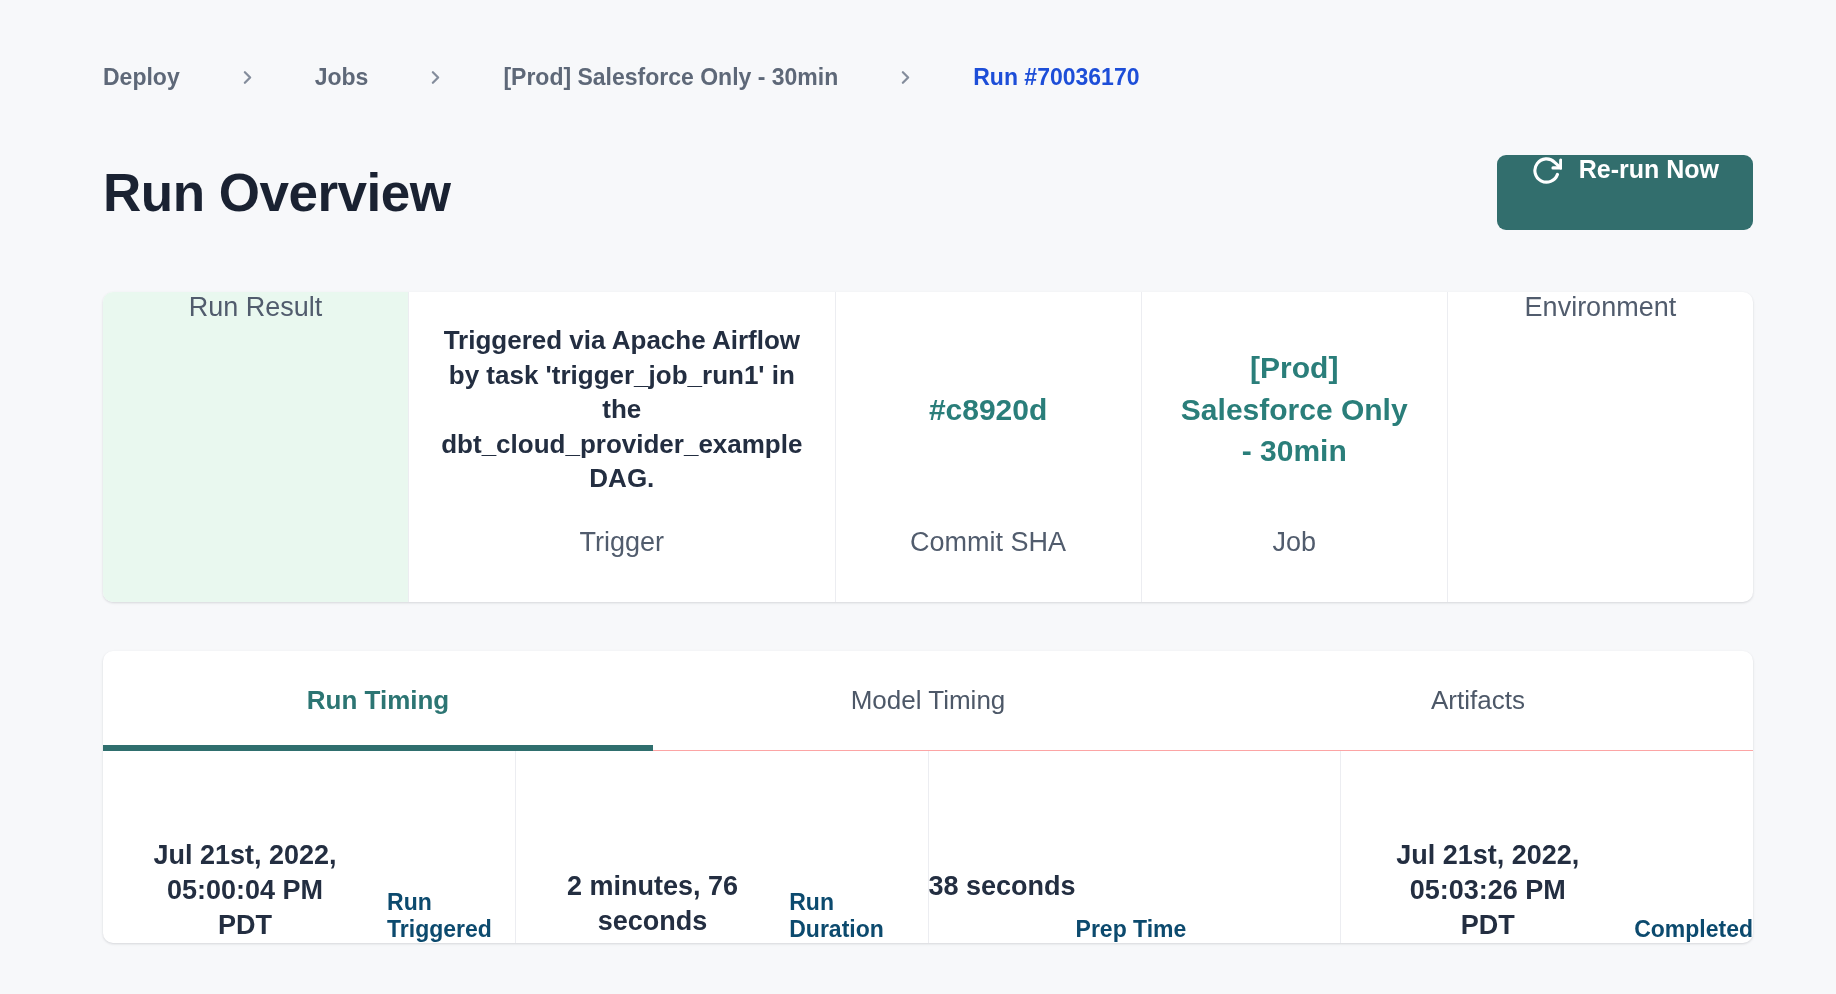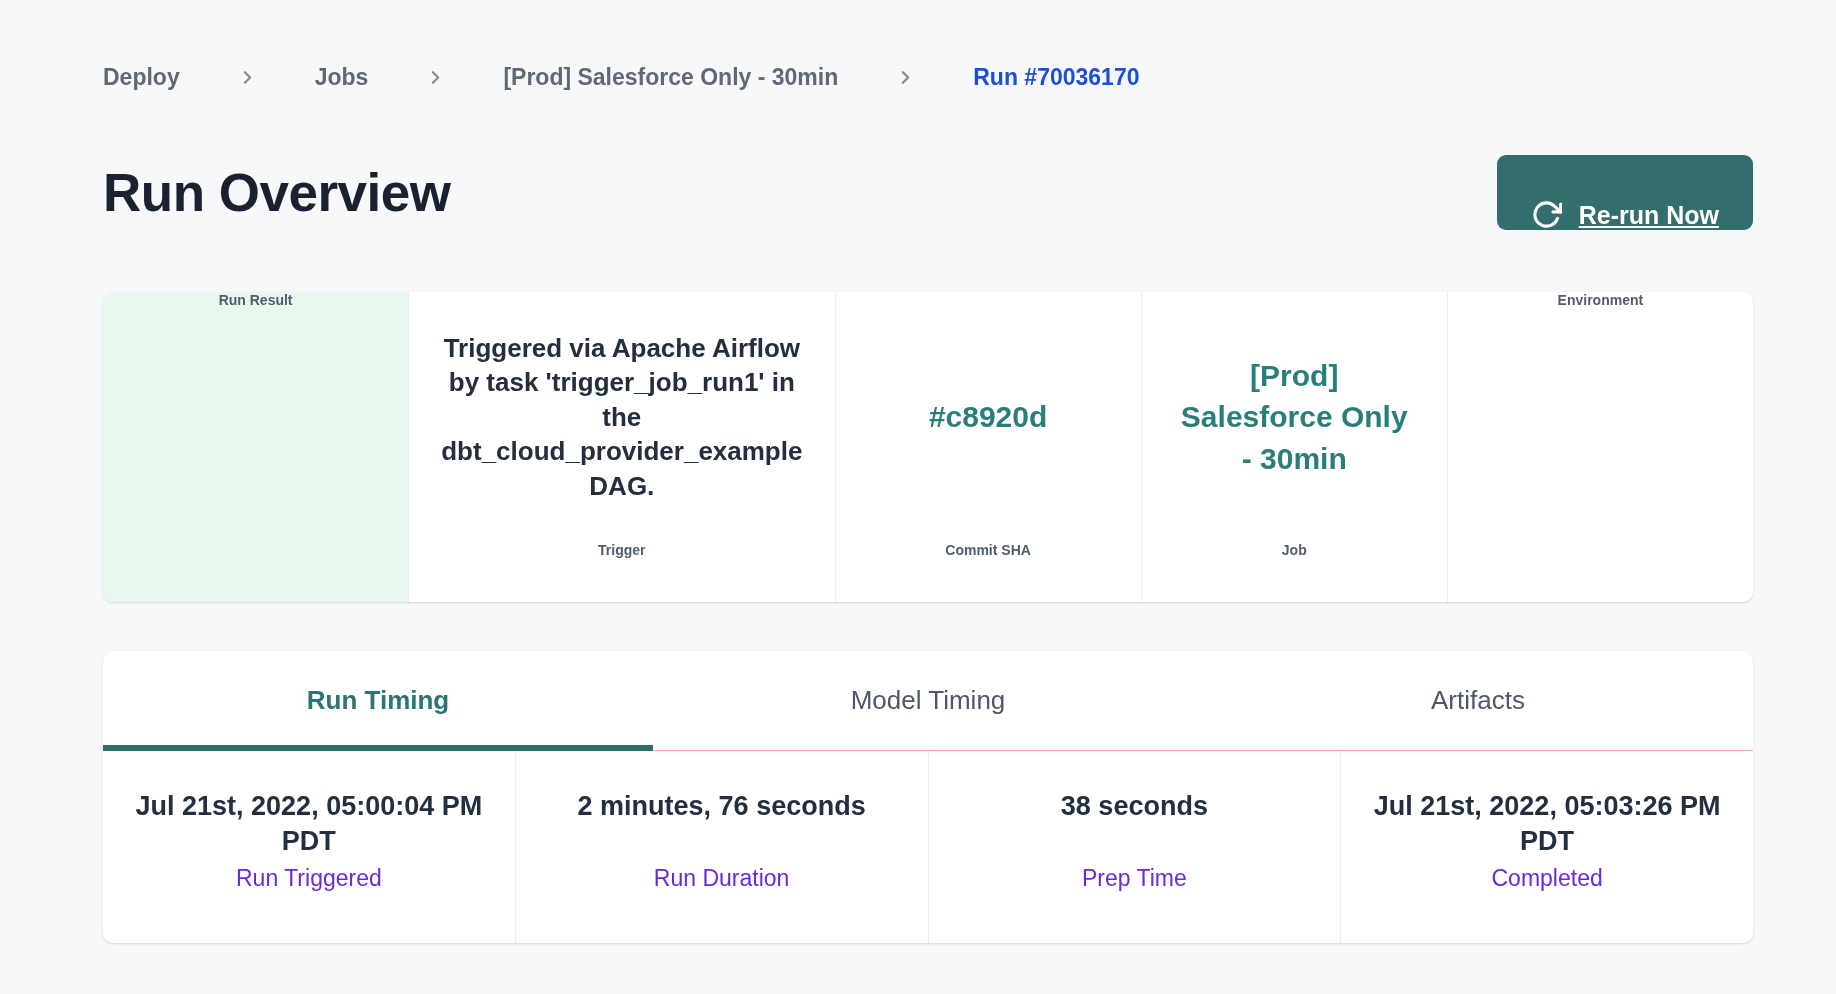--- a/index.html
+++ b/index.html
@@ -22,59 +22,59 @@
   .breadcrumb{display:flex;align-items:center;gap:57px;font-size:23px;font-weight:600;color:var(--breadcrumb-gray)}
   .crumb{cursor:pointer}
   .crumb.current{color:#1d4ed8;font-weight:700;cursor:default}
   .chev{display:flex;align-items:center}
   .chev svg{width:21px;height:21px;stroke:#848d9c;stroke-width:2.6;fill:none;stroke-linecap:round;stroke-linejoin:round}
 
   
   .header-row{margin-top:64px;display:flex;justify-content:space-between;align-items:center}
   .title{margin:0;font-size:53px;font-weight:700;color:#1a2232;letter-spacing:-.5px}
   .rerun-btn{
-    display:flex;align-items:flex-end;gap:17px;height:75px;padding:0 34px;
+    display:flex;align-items:flex-start;gap:17px;height:75px;padding:0 34px;
     background:var(--button-teal);color:#ffffff;border:none;border-radius:9px;
-    font-size:25px;font-weight:600;font-family:inherit;cursor:pointer;text-decoration:underline;
+    font-size:25px;font-weight:600;font-family:inherit;cursor:pointer;
   }
   .refresh-icon svg{width:31px;height:31px;display:block;stroke:#ffffff;stroke-width:2.4;fill:none;stroke-linecap:round;stroke-linejoin:round}
 
   
   .summary-card{
     margin-top:62px;display:flex;height:310px;background:var(--card-bg);
     border-radius:10px;box-shadow:0 1px 3px rgba(18,26,43,.10), 0 1px 2px rgba(18,26,43,.05);
   }
   .sec{flex:1 1 0;display:flex;flex-direction:column;align-items:center;text-align:center;
        padding:0 16px;border-left:1px solid var(--divider)}
   .sec:first-child{border-left:none}
   .sec.trigger{flex:1.44 1 0}
   .sec.status{background:var(--success-bg);border-radius:10px 0 0 10px}
   .val-wrap{flex:1;display:flex;align-items:center;justify-content:center}
   .val{white-space:pre-line;font-weight:700;color:var(--text-dark)}
   .status-val{font-size:33px;color:var(--success-text)}
   .trigger-val{font-size:26px;line-height:1.33}
   .link-val{font-size:30px;line-height:1.38;color:var(--accent-teal);cursor:pointer}
-  .sec-label{padding-bottom:44px;font-size:14px;font-weight:700;color:var(--label-gray)}
+  .sec-label{padding-bottom:44px;font-size:27px;font-weight:400;color:var(--label-gray)}
 
   
   .timing-card{
     margin-top:49px;background:var(--card-bg);border-radius:10px;
     box-shadow:0 1px 3px rgba(18,26,43,.10), 0 1px 2px rgba(18,26,43,.05);
   }
   .tabs{display:flex;height:100px;border-bottom:1px solid #fca5a5}
   .tab{flex:1 1 0;display:flex;align-items:center;justify-content:center;
        font-size:26px;font-weight:400;color:#4d5868;cursor:pointer;position:relative}
   .tab.active{color:var(--tab-active-teal);font-weight:700}
   .tab.active::after{content:"";position:absolute;left:0;right:0;bottom:-1px;height:6px;background:var(--underline-teal)}
   .timing-row{display:flex;height:192px}
-  .cell{flex:1 1 0;border-left:1px solid var(--divider);display:flex;flex-direction:column;align-items:center;padding-top:38px}
+  .cell{flex:1 1 0;border-left:1px solid var(--divider);display:flex;flex-direction:row;align-items:flex-end;padding-top:38px}
   .cell:first-child{border-left:none}
   .cell-value{min-height:74px;font-size:27px;font-weight:700;color:var(--text-dark);
               line-height:1.3;white-space:pre-line;text-align:center}
-  .cell-label{margin-top:2px;font-size:23px;font-weight:400;color:#6d28d9}
+  .cell-label{margin-top:2px;font-size:23px;font-weight:700;color:#0c4a6e}
 </style>
 </head>
 <body>
 
 <div class="page">
 
   <nav class="breadcrumb">
     <span class="crumb">Deploy</span>
     <span class="chev">
       <svg viewBox="0 0 24 24">

